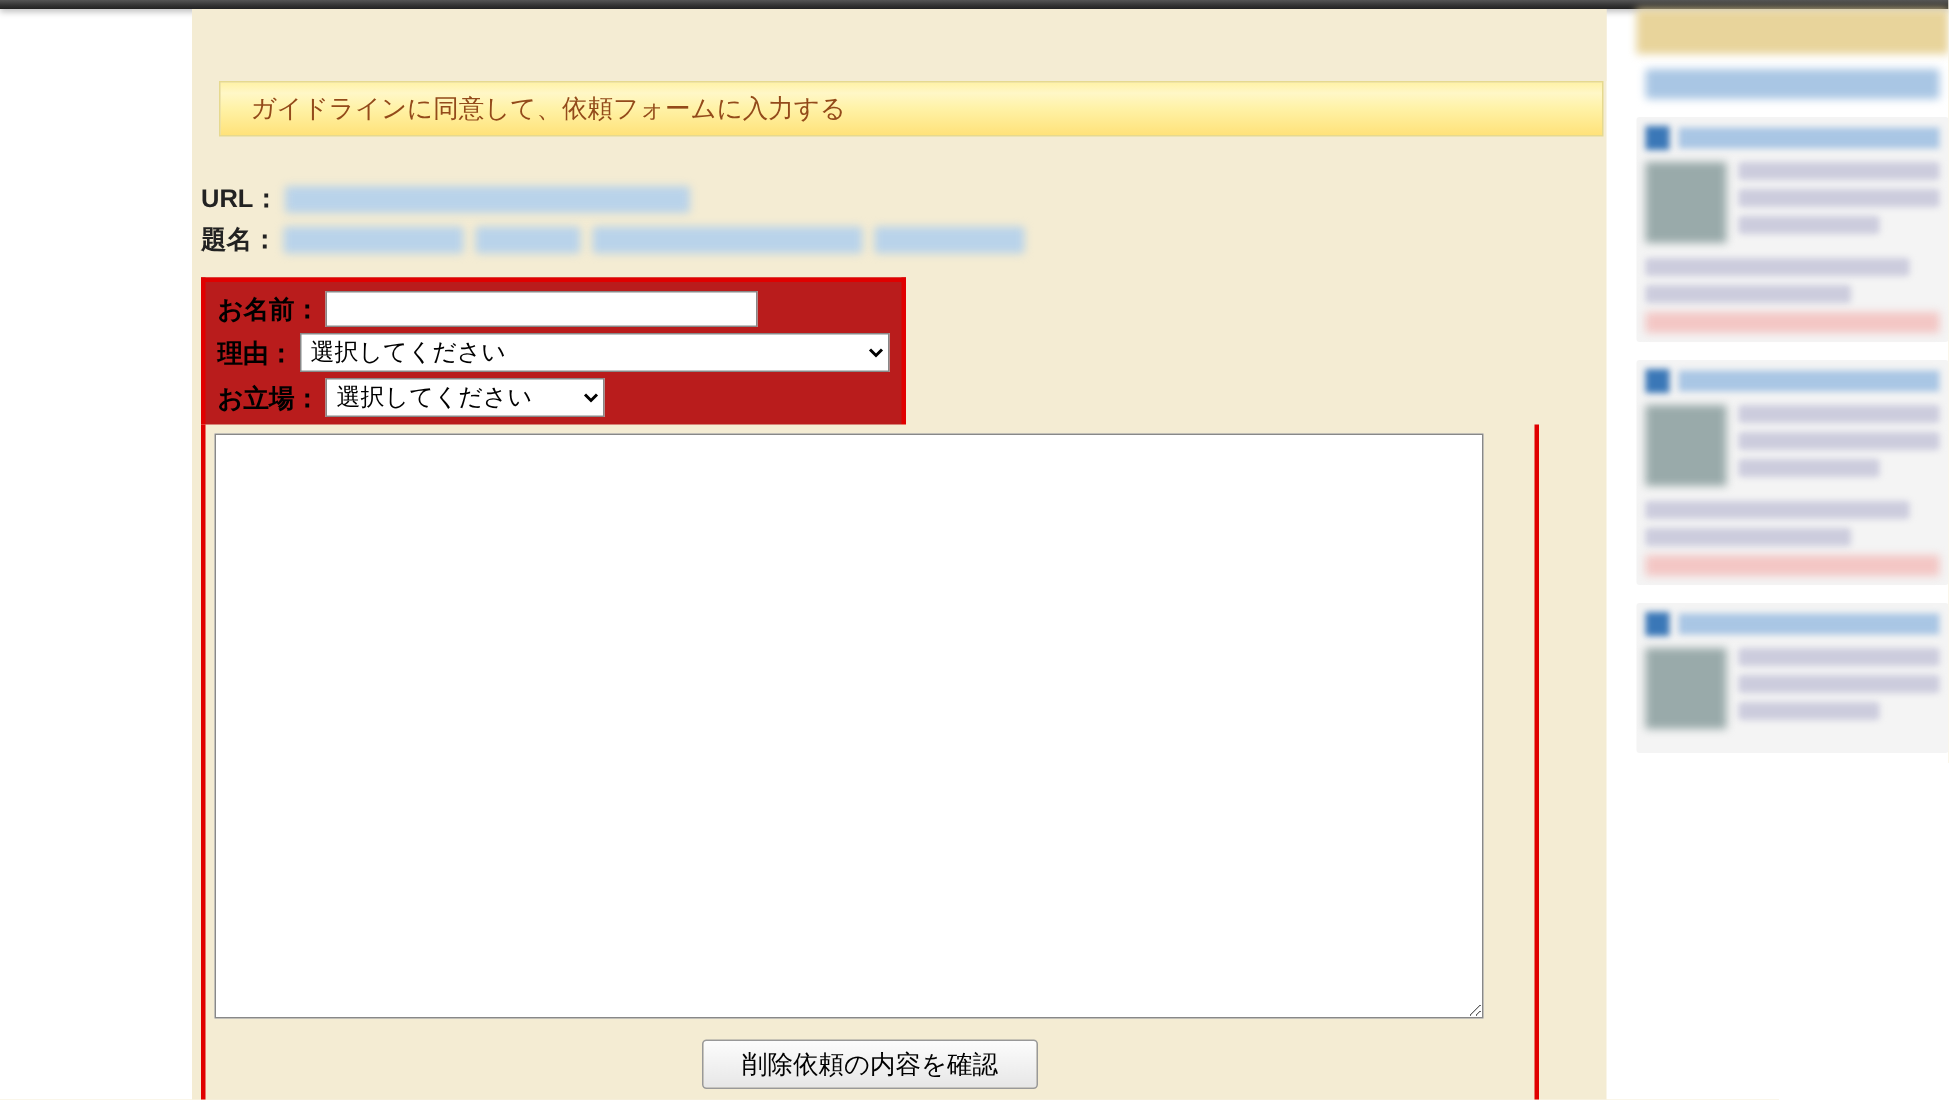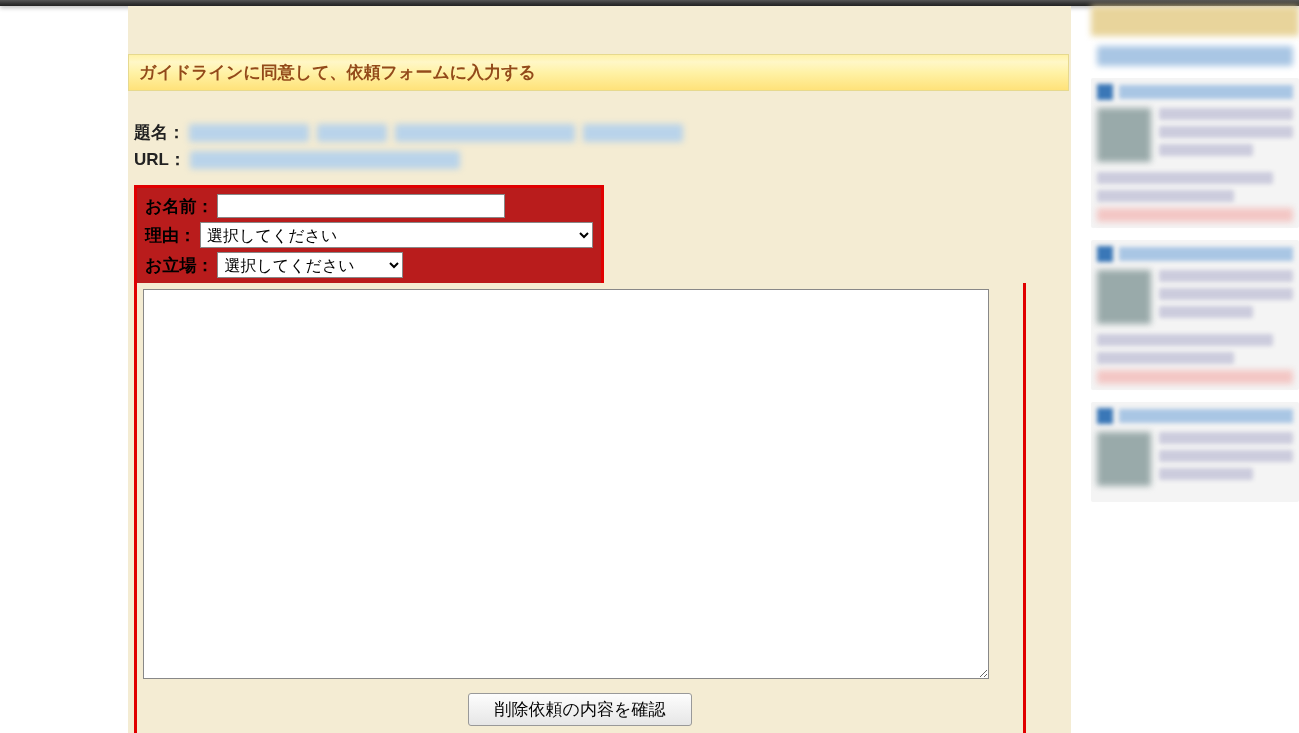--- a/index.html
+++ b/index.html
@@ -28,26 +28,26 @@
       padding: 0 0 30px 0;
       margin-top: 0;
     }
     .brown-head {
       height: 48px;
       background: #f4ecd3;
     }
     .yellow-banner {
       background: linear-gradient(to bottom,#fff2a6 0%,#fff7c7 20%,#fff2a6 50%,#ffe27a 100%);
       border: 1px solid #e6d98f;
-      padding: 6px 12px 6px 10px;
+      padding: 6px 12px 6px 20px;
       color: #8b4513;
       color:#934a1a;
       font-size: 17px;
-      font-weight: bold;
-      margin: 0 2px 0 0;
+      font-weight: normal;
+      margin: 0 2px 0 18px;
     }
     .meta-block {
       padding: 30px 6px 10px 6px;
       font-size: 17px;
       color:#222;
     }
     .meta-row { margin-bottom: 4px; display:flex; align-items:center; }
     .meta-label { font-weight: bold; white-space: nowrap; }
     .blur-pill {
       display:inline-block;
@@ -166,30 +166,30 @@
 
 <div class="layout">
 
   <div class="main">
     <div class="brown-head"></div>
 
     <div class="yellow-banner">ガイドラインに同意して、依頼フォームに入力する</div>
 
     <div class="meta-block">
       <div class="meta-row">
+        <span class="meta-label">URL：</span>
+        <span class="blur-pill" style="width:270px;"></span>
+      </div>
+      <div class="meta-row">
         <span class="meta-label">題名：</span>
         <span class="blur-pill" style="width:120px;"></span>
         <span class="blur-pill" style="width:70px;margin-left:8px;"></span>
         <span class="blur-pill" style="width:180px;margin-left:8px;"></span>
         <span class="blur-pill" style="width:100px;margin-left:8px;"></span>
       </div>
-      <div class="meta-row">
-        <span class="meta-label">URL：</span>
-        <span class="blur-pill" style="width:270px;"></span>
-      </div>
     </div>
 
     <div style="padding:0 6px;">
       <div class="red-box red-box-top">
         <div class="form-row">
           <label>お名前：</label>
           <input type="text" class="text-input" style="">
         </div>
         <div class="form-row">
           <label>理由：</label>

